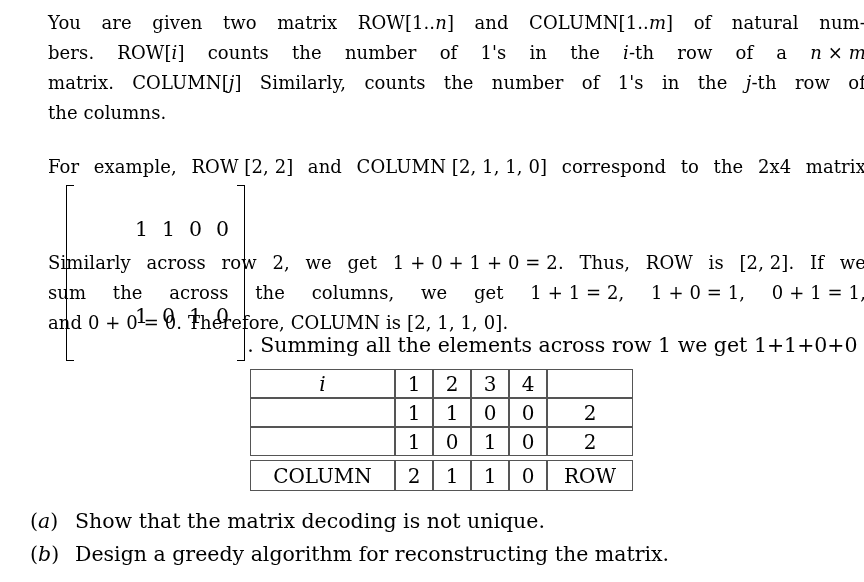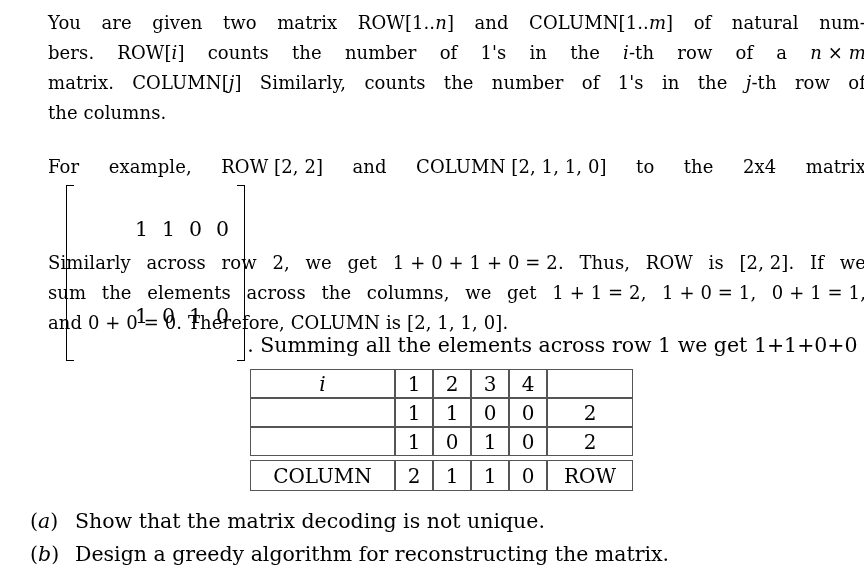--- a/index.html
+++ b/index.html
@@ -204,20 +204,21 @@
     <span class="line">the columns.</span>
   </div>
 
   <div class="para p2">
     <span class="line justified">
       <span>For</span>
         <span>example,</span>
         <span>ROW [2, 2]</span>
         <span>and</span>
         <span>COLUMN [2, 1, 1, 0]</span>
+        <span>correspond</span>
         <span>to</span>
         <span>the</span>
         <span>2x4</span>
         <span>matrix</span>
     </span>
   </div>
 
   <div class="matrix-line">
     <span class="matrix">
       <span class="mrow">
@@ -242,21 +243,20 @@
         <span>Thus,</span>
         <span>ROW</span>
         <span>is</span>
         <span>[2, 2].</span>
         <span>If</span>
         <span>we</span>
     </span>
     <span class="line justified">
       <span>sum</span>
         <span>the</span>
-        <span>elements</span>
         <span>across</span>
         <span>the</span>
         <span>columns,</span>
         <span>we</span>
         <span>get</span>
         <span>1 + 1 = 2,</span>
         <span>1 + 0 = 1,</span>
         <span>0 + 1 = 1,</span>
     </span>
     <span class="line">and 0 + 0 = 0.  Therefore, COLUMN is [2, 1, 1, 0].</span>

